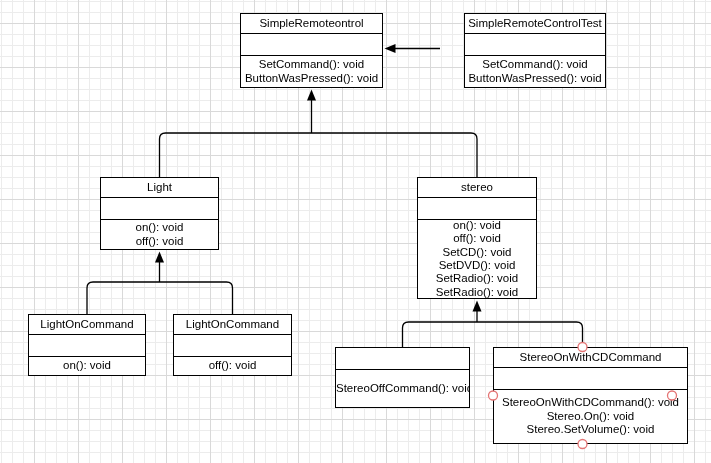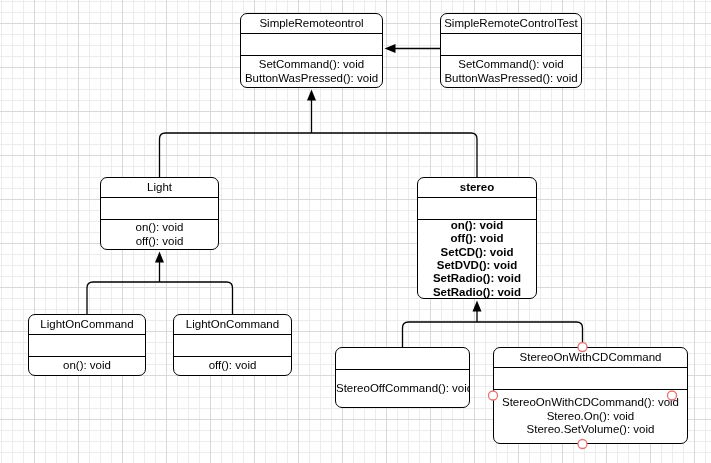--- a/index.html
+++ b/index.html
@@ -12,21 +12,21 @@
       linear-gradient(to bottom, var(--grid-major,#d9d9d9) 1px, transparent 1px),
       linear-gradient(to right, var(--grid-minor,#ececec) 1px, transparent 1px),
       linear-gradient(to bottom, var(--grid-minor,#ececec) 1px, transparent 1px);
     background-size: 44px 44px, 44px 44px, 11px 11px, 11px 11px;
     background-position: 34px 23px, 34px 23px, 1px 1px, 1px 1px;
   }
   .uml-class {
     position:absolute; display:flex; flex-direction:column;
     background:var(--box-fill,#ffffff);
     border:1px solid var(--stroke,#000000);
-    border-radius:7px;
+    border-radius:0;
     color:var(--text-color,#000000);
     font-size:11.5px; text-align:center;
   }
   .uml-title { height:20px; line-height:19px; border-bottom:1px solid var(--stroke,#000); white-space:nowrap; overflow:hidden; }
   .uml-fields { height:22px; border-bottom:1px solid var(--stroke,#000); }
   .uml-methods { flex:1; display:flex; flex-direction:column; justify-content:center; overflow:hidden; }
   .uml-line { line-height:13.4px; white-space:nowrap; }
   .overlay { position:absolute; left:0; top:0; width:711px; height:463px; pointer-events:none; }
   .edge { fill:none; stroke:var(--stroke,#000); stroke-width:1.3px; }
   .arrowhead { fill:var(--stroke,#000); stroke:none; }
@@ -39,39 +39,39 @@
 
   <div class="uml-class" style="left:240px;top:13px;width:143px;height:75px;">
     <div class="uml-title">SimpleRemoteontrol</div>
     <div class="uml-fields"></div>
     <div class="uml-methods">
       <div class="uml-line">SetCommand(): void</div>
       <div class="uml-line">ButtonWasPressed(): void</div>
     </div>
   </div>
 
-  <div class="uml-class" style="left:440px;top:13px;width:142px;height:75px;justify-content:center;">
+  <div class="uml-class" style="left:464px;top:13px;width:142px;height:75px;justify-content:center;">
     <div class="uml-title">SimpleRemoteControlTest</div>
     <div class="uml-fields"></div>
     <div class="uml-methods">
       <div class="uml-line">SetCommand(): void</div>
       <div class="uml-line">ButtonWasPressed(): void</div>
     </div>
   </div>
 
   <div class="uml-class" style="left:100px;top:177px;width:119px;height:73px;">
     <div class="uml-title">Light</div>
     <div class="uml-fields"></div>
     <div class="uml-methods">
       <div class="uml-line">on(): void</div>
       <div class="uml-line">off(): void</div>
     </div>
   </div>
 
-  <div class="uml-class" style="left:417px;top:177px;width:120px;height:122px;font-weight:bold;">
+  <div class="uml-class" style="left:417px;top:177px;width:120px;height:122px;">
     <div class="uml-title">stereo</div>
     <div class="uml-fields"></div>
     <div class="uml-methods">
       <div class="uml-line">on(): void</div>
       <div class="uml-line">off(): void</div>
       <div class="uml-line">SetCD(): void</div>
       <div class="uml-line">SetDVD(): void</div>
       <div class="uml-line">SetRadio(): void</div>
       <div class="uml-line">SetRadio(): void</div>
     </div>

